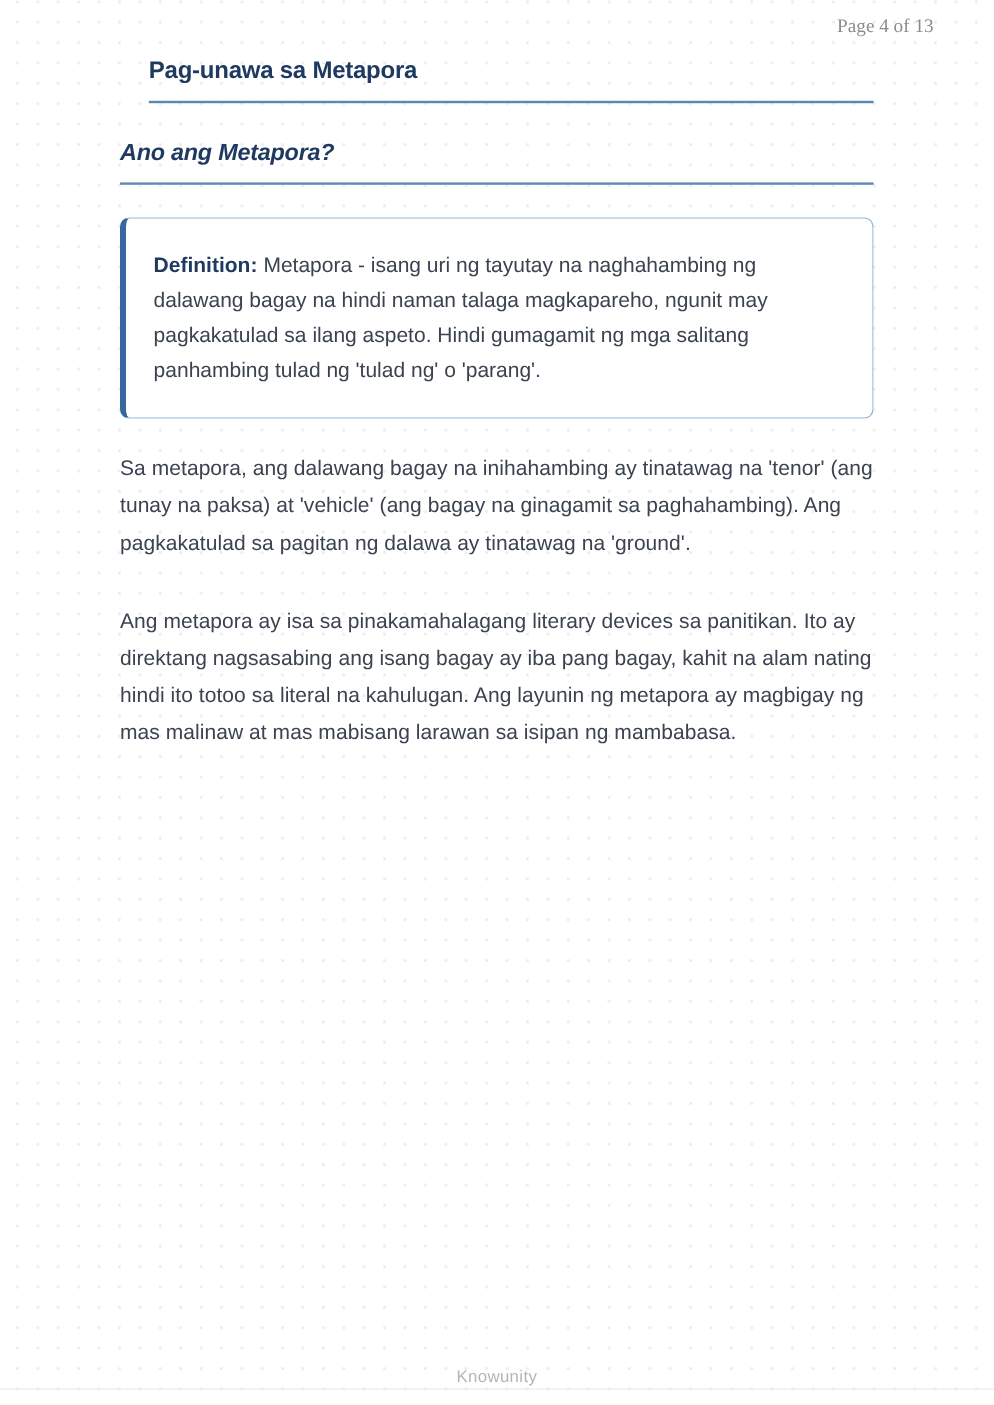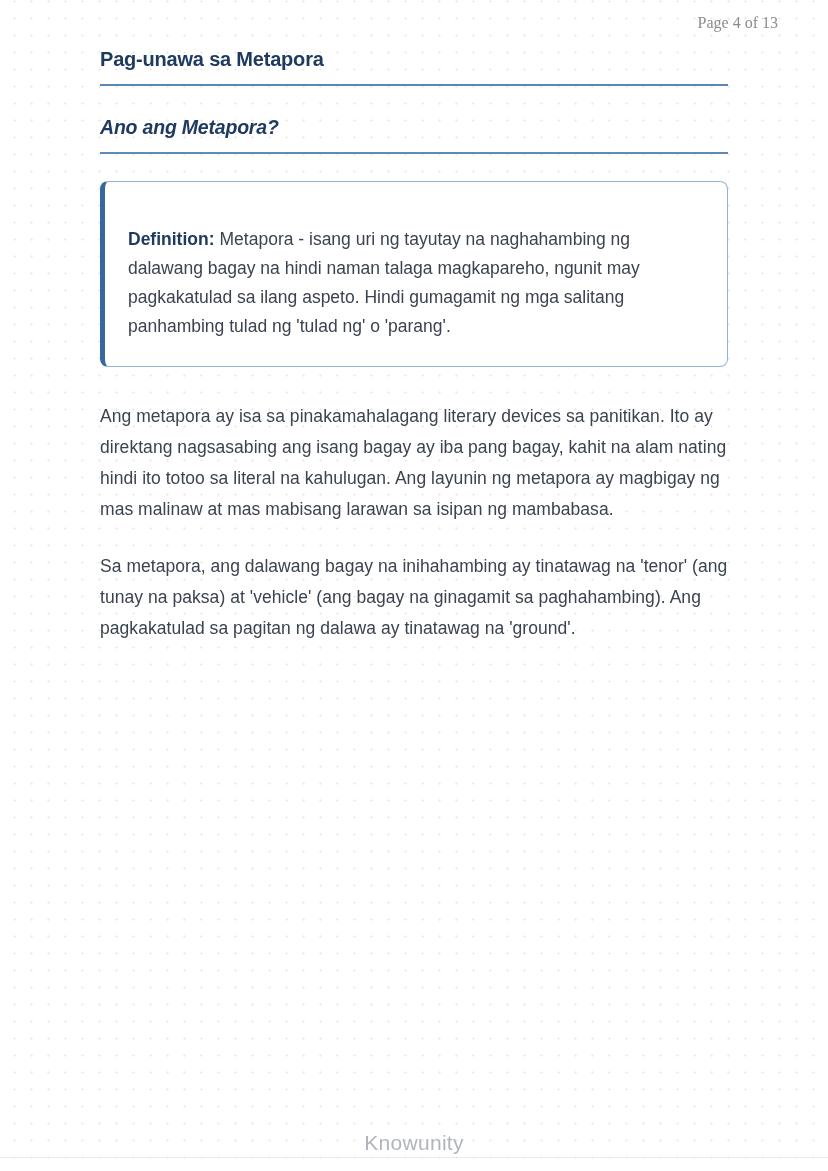--- a/index.html
+++ b/index.html
@@ -27,37 +27,38 @@
     top: 48px;
     width: 628px;
   }
   h1.doc-h1 {
     font-size: 20px;
     font-weight: 700;
     color: #1f3a60;
     letter-spacing: -0.2px;
     padding-bottom: 13px;
     border-bottom: 2px solid #5b87b5;
+    margin-left: 24px;
   }
   h2.doc-h2 {
     margin-top: 30px;
     font-size: 19.5px;
     font-weight: 700;
     color: #1f3a60;
     letter-spacing: -0.2px;
     padding-bottom: 13px;
     border-bottom: 2px solid #5f8ab7;
     font-style: italic;
   }
   .definition-box {
     margin-top: 27px;
     border: 1.5px solid #91b4d6;
     border-left: 5px solid #36689e;
     border-radius: 8px;
-    padding: 43px 28px 25px 23px;
+    padding: 25px 28px 25px 23px;
     min-height: 166px;
     font-size: 17.5px;
     line-height: 29px;
     color: #3b4350;
     background: #ffffff;
   }
   .def-label {
     font-weight: 700;
     color: #1f3a60;
     margin-right: 5px;
@@ -69,21 +70,21 @@
     letter-spacing: 0.05px;
   }
   p.par-1 { margin-top: 34px; }
   p.par-2 { margin-top: 26px; }
   .footer-brand {
     position: absolute;
     bottom: 16px;
     left: 0;
     width: 100%;
     text-align: center;
-    font-size: 21px;
+    font-size: 14px;
     color: #b1b5bb;
     letter-spacing: 0.3px;
   }
   .bottom-rule {
     position: absolute;
     left: 0;
     bottom: 13px;
     width: 100%;
     border-bottom: 1px solid #ebebec;
   }
@@ -96,21 +97,21 @@
 <div class="content">
 
   <h1 class="doc-h1">Pag-unawa sa Metapora</h1>
 
   <h2 class="doc-h2">Ano ang Metapora?</h2>
 
   <div class="definition-box">
     <span class="def-label">Definition:</span><span>Metapora - isang uri ng tayutay na naghahambing ng dalawang bagay na hindi naman talaga magkapareho, ngunit may pagkakatulad sa ilang aspeto. Hindi gumagamit ng mga salitang panhambing tulad ng 'tulad ng' o 'parang'.</span>
   </div>
 
+  <p class="body-par par-2">Sa metapora, ang dalawang bagay na inihahambing ay tinatawag na 'tenor' (ang tunay na paksa) at 'vehicle' (ang bagay na ginagamit sa paghahambing). Ang pagkakatulad sa pagitan ng dalawa ay tinatawag na 'ground'.</p>
+
   <p class="body-par par-1">Ang metapora ay isa sa pinakamahalagang literary devices sa panitikan. Ito ay direktang nagsasabing ang isang bagay ay iba pang bagay, kahit na alam nating hindi ito totoo sa literal na kahulugan. Ang layunin ng metapora ay magbigay ng mas malinaw at mas mabisang larawan sa isipan ng mambabasa.</p>
-
-  <p class="body-par par-2">Sa metapora, ang dalawang bagay na inihahambing ay tinatawag na 'tenor' (ang tunay na paksa) at 'vehicle' (ang bagay na ginagamit sa paghahambing). Ang pagkakatulad sa pagitan ng dalawa ay tinatawag na 'ground'.</p>
 
 </div>
 
 <div class="bottom-rule"></div>
 
 <div class="footer-brand">Knowunity</div>
 
 </body></html>

